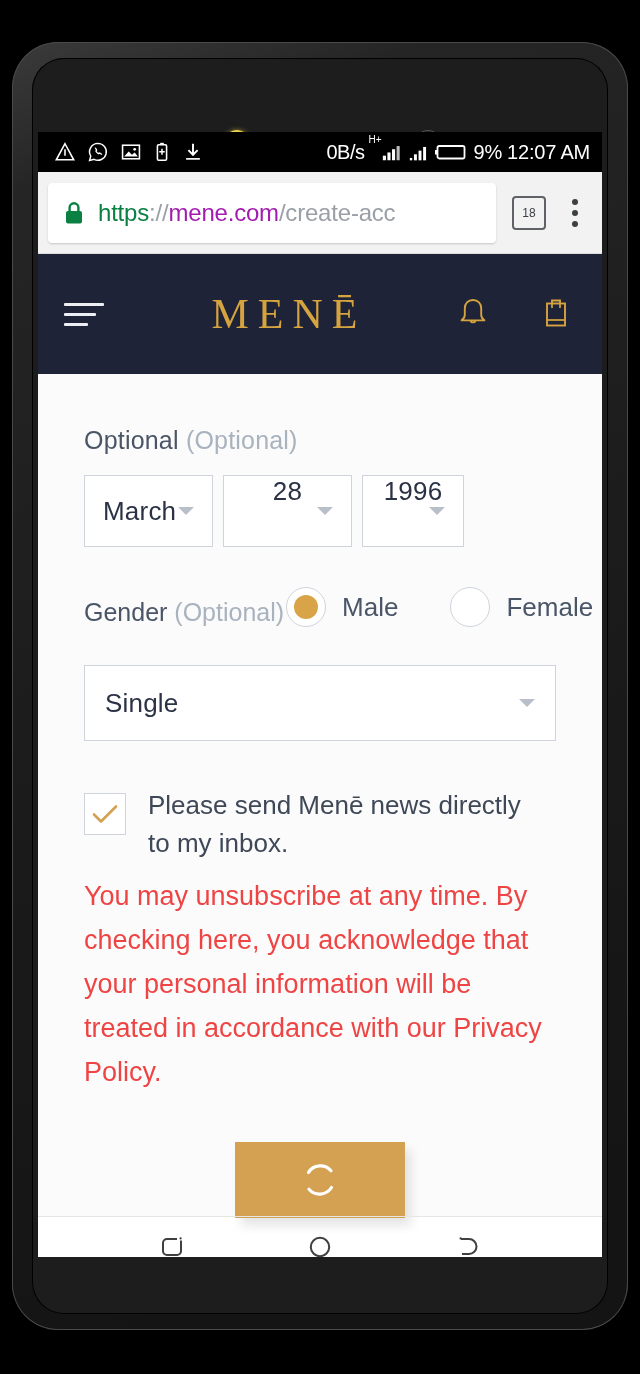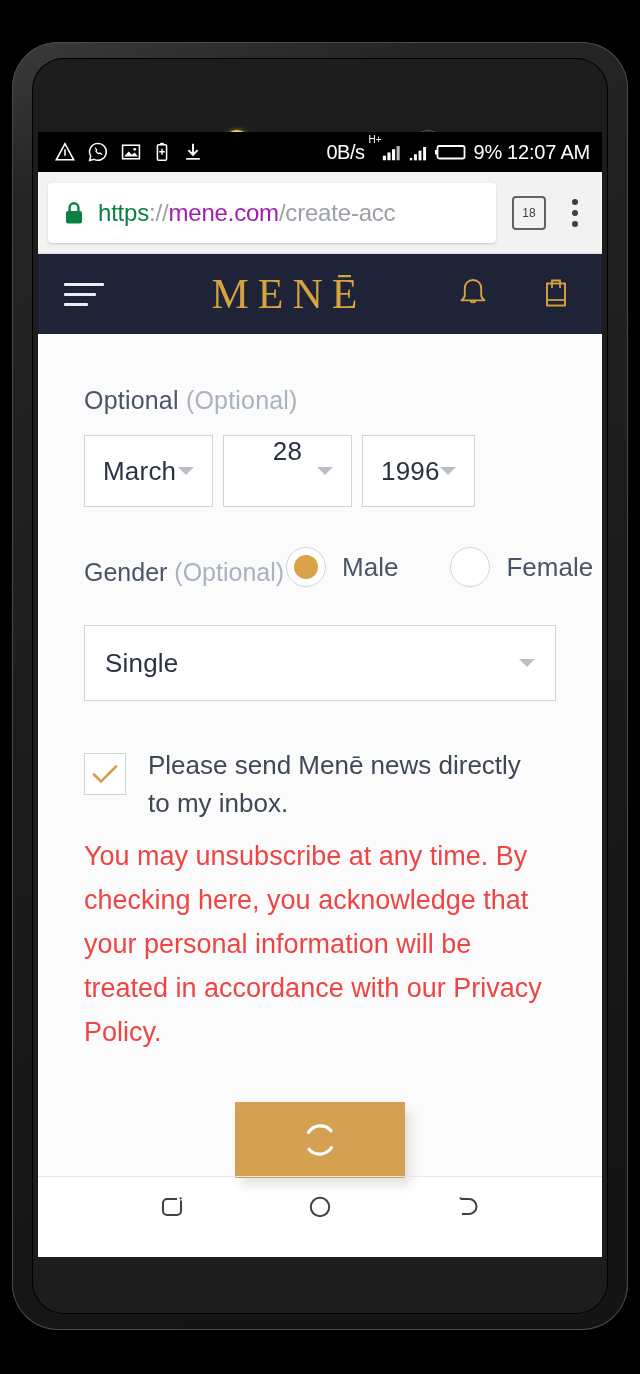--- a/index.html
+++ b/index.html
@@ -134,21 +134,21 @@
     border: 2.5px solid #5f6368; border-radius: 4px;
     display: flex; align-items: center; justify-content: center;
     font-size: 12px; color: #3c4043; font-weight: normal;
   }
   .kebab { width: 34px; margin-left: 12px; display: flex; flex-direction: column;
            align-items: center; gap: 5px; }
   .kebab i { width: 6px; height: 6px; border-radius: 50%; background: #3c4043; display: block; }
 
   
   .site-header {
-    height: 80px;
+    height: 120px;
     background: #1e2338;
     display: flex;
     align-items: center;
     padding: 0 26px;
   }
   .hamburger { width: 40px; display: flex; flex-direction: column; gap: 7px; cursor: pointer; }
   .hamburger span { height: 3px; background: #eceef4; border-radius: 1px; display: block; }
   .hamburger span:nth-child(1) { width: 40px; }
   .hamburger span:nth-child(2) { width: 32px; }
   .hamburger span:nth-child(3) { width: 24px; }
@@ -188,21 +188,21 @@
     border: 1px solid #cfd4dc;
     background: #ffffff;
     height: 72px;
     display: flex;
     align-items: center;
     padding: 0 18px;
     cursor: pointer;
   }
   .sel-month { width: 129px; }
   .sel-day   { width: 129px; flex-direction: column; }
-  .sel-year  { width: 113px; }
+  .sel-year  { width: 102px; flex-direction: column; }
   .sel-val {
     font-size: 26px;
     color: #2b3246;
     letter-spacing: 0.2px;
   }
   .caret {
     margin-left: auto;
     width: 0; height: 0;
     border-left: 8px solid transparent;
     border-right: 8px solid transparent;

